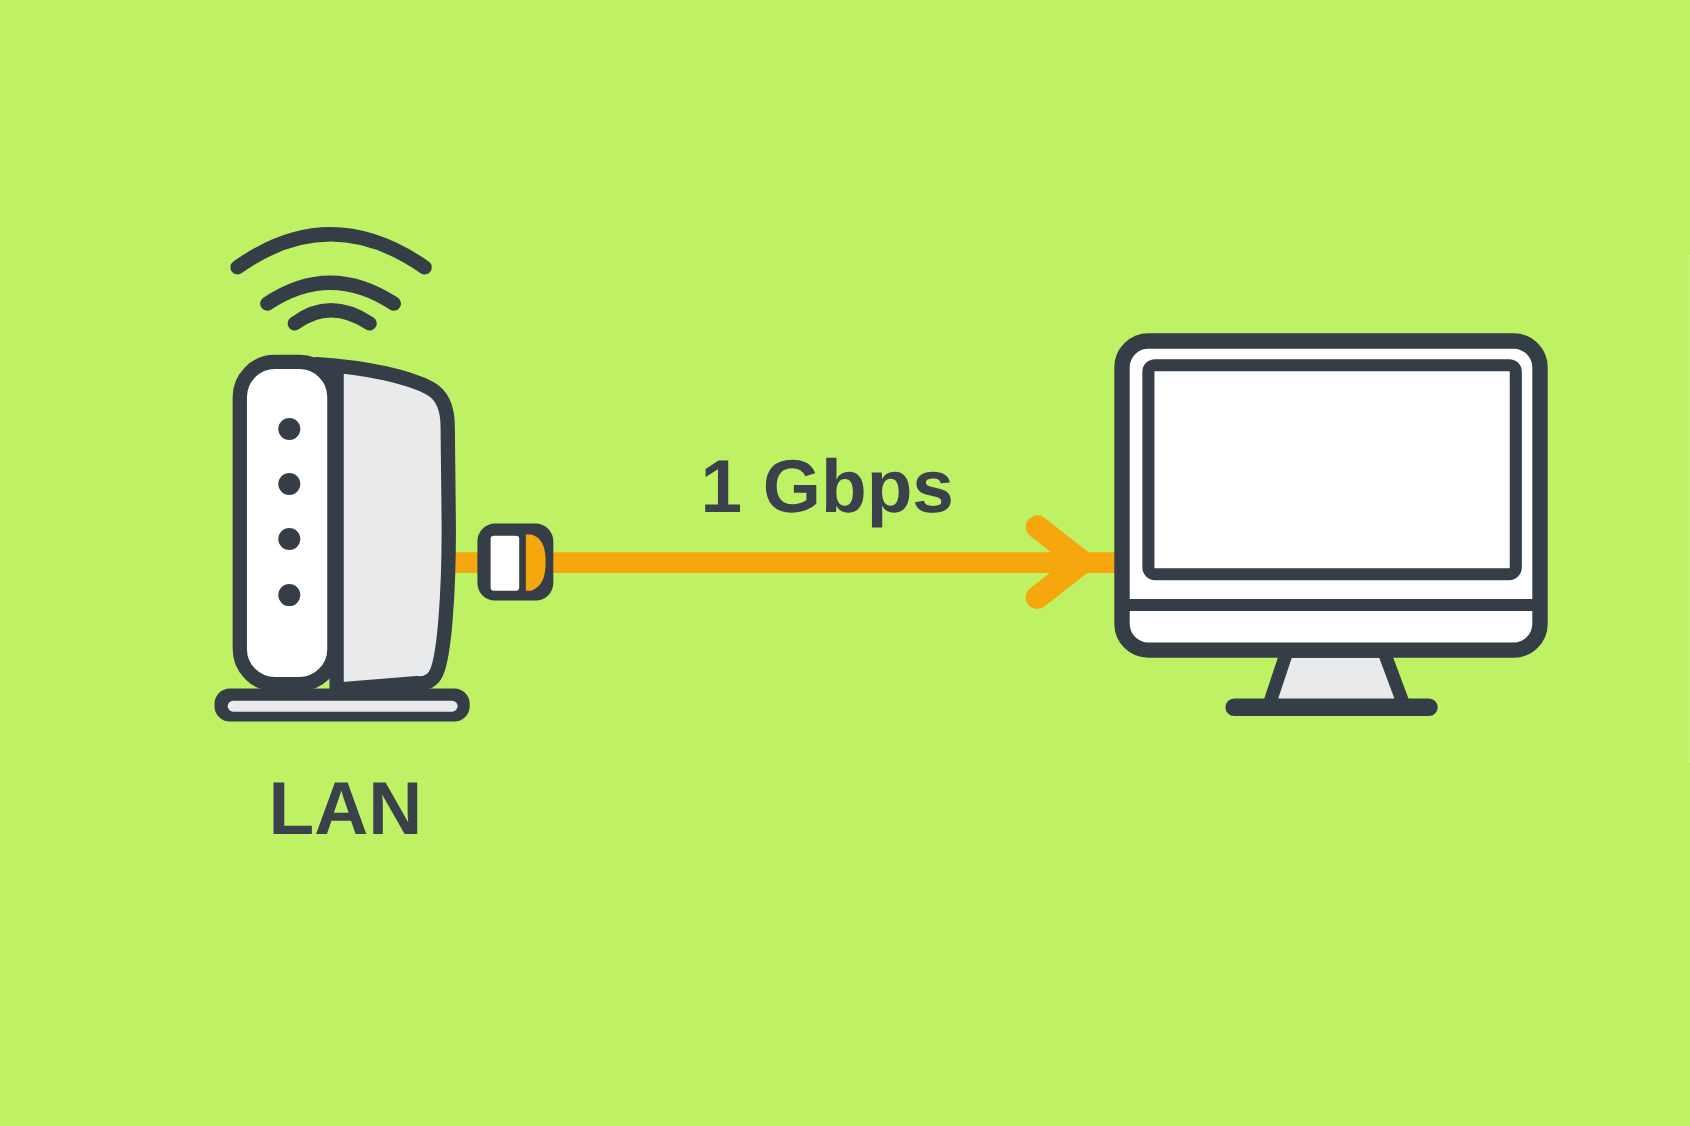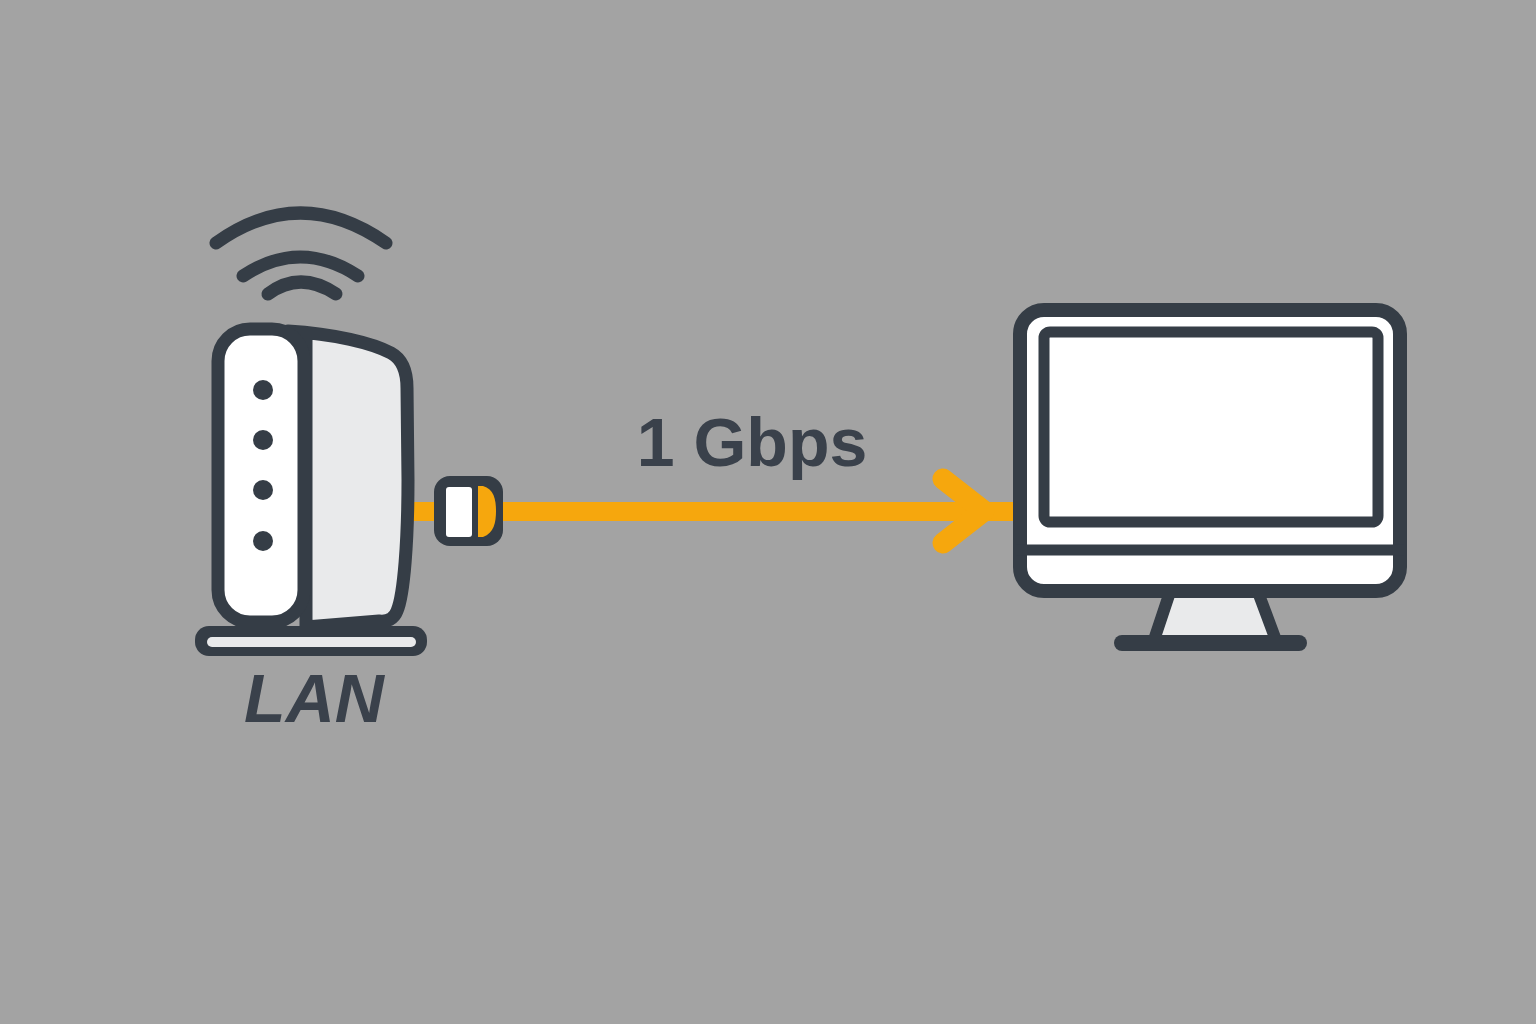--- a/index.html
+++ b/index.html
@@ -30,28 +30,28 @@
 
   .label {
     position: absolute;
     transform: translateX(-50%);
     font-weight: 700;
     font-size: 68px;
     line-height: 1;
     color: var(--text);
     white-space: nowrap;
   }
-  .label-lan  { left: 314px;  top: 664px; font-style: italic; }
+  .label-lan  { left: 314px;  top: 701px; }
   .label-wifi { left: 1210px; top: 692px; }
   .label-link { left: 752px;  top: 408px; }
 </style>
 </head>
 <body>
 
-<div class="canvas" style="background: #a3a3a3;">
+<div class="canvas" style="background: #bef264;">
 
   <svg class="diagram-svg" width="1536" height="1024" viewBox="0 0 1536 1024">
 
     <g>
       <rect class="f-accent" x="400" y="502" width="616" height="19" rx="2"></rect>
       <path class="s-accent" d="M 943 479 L 984 511 L 943 543" stroke-width="21" stroke-linecap="round" stroke-linejoin="round"></path>
     </g>
 
     <g stroke-width="13" stroke-linecap="round">
       <path class="s-dark" d="M 216 243 Q 300 183 386 243"></path>

